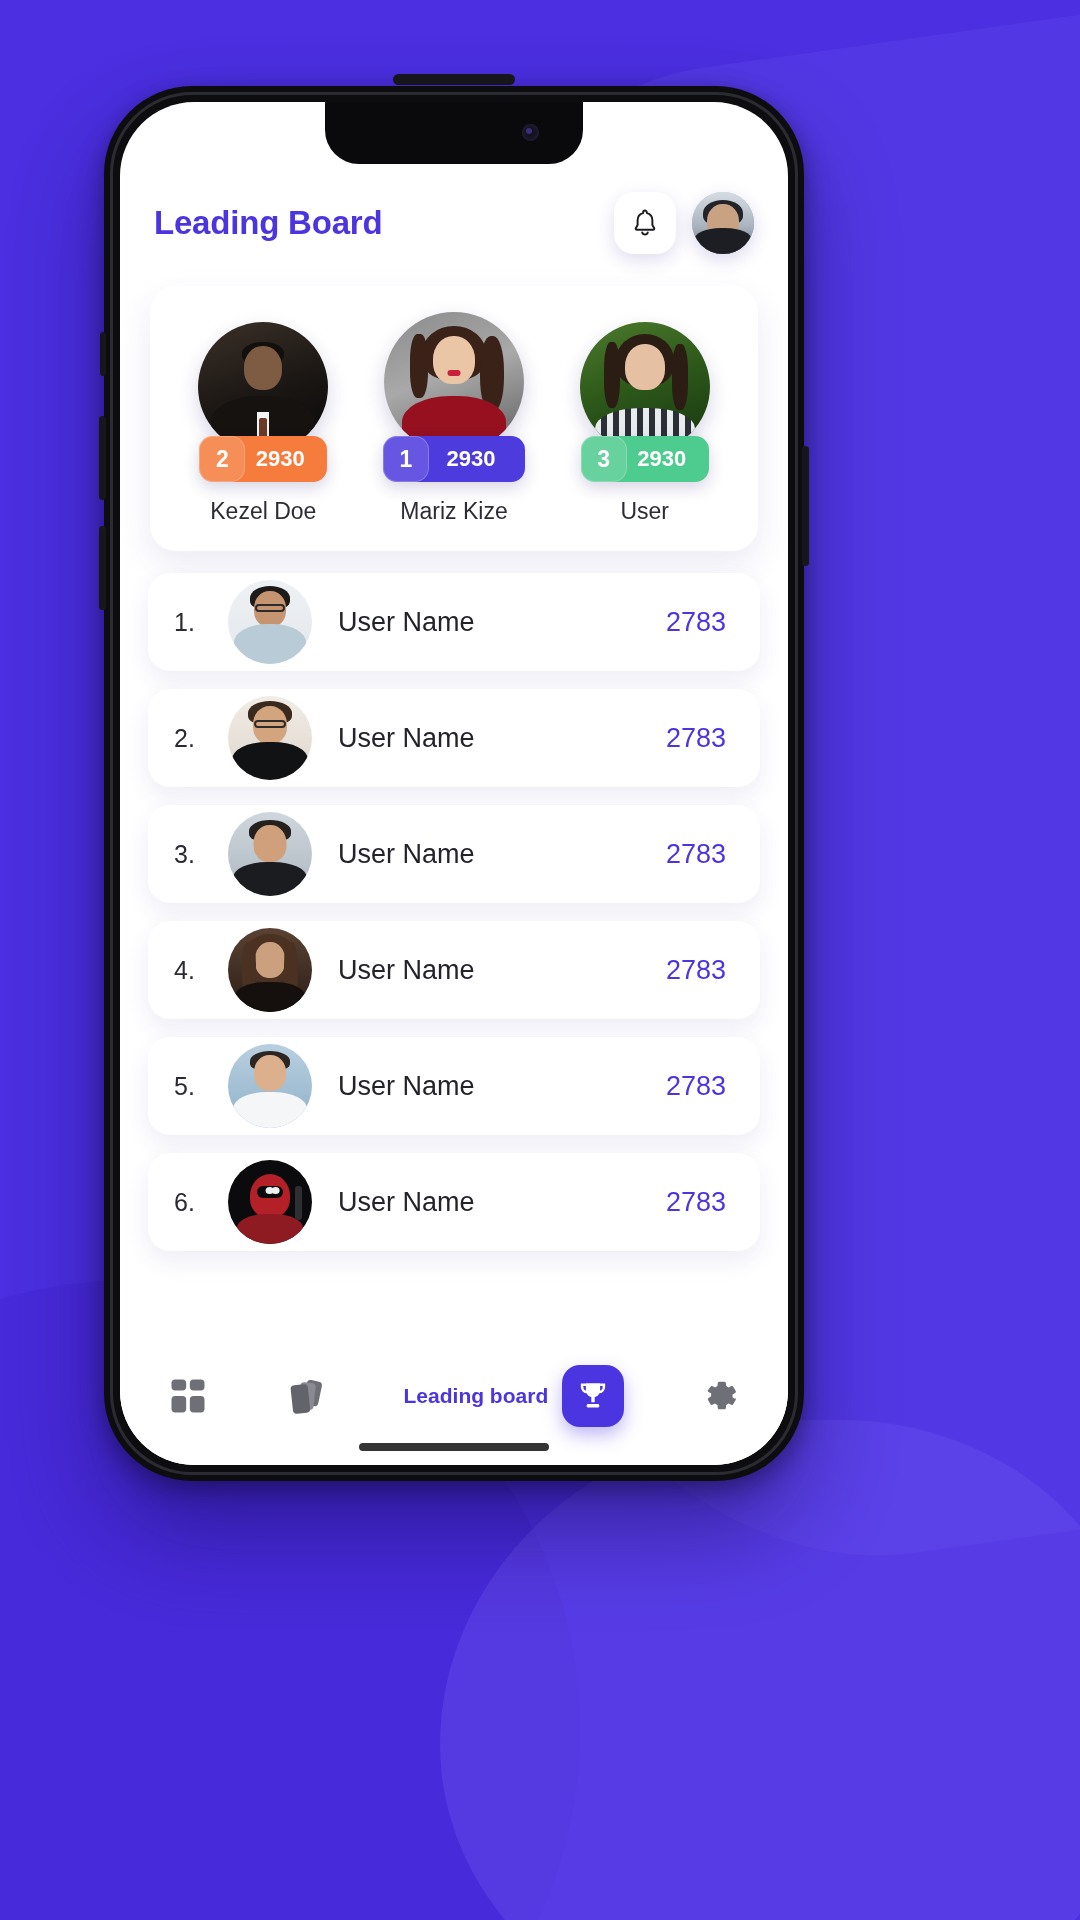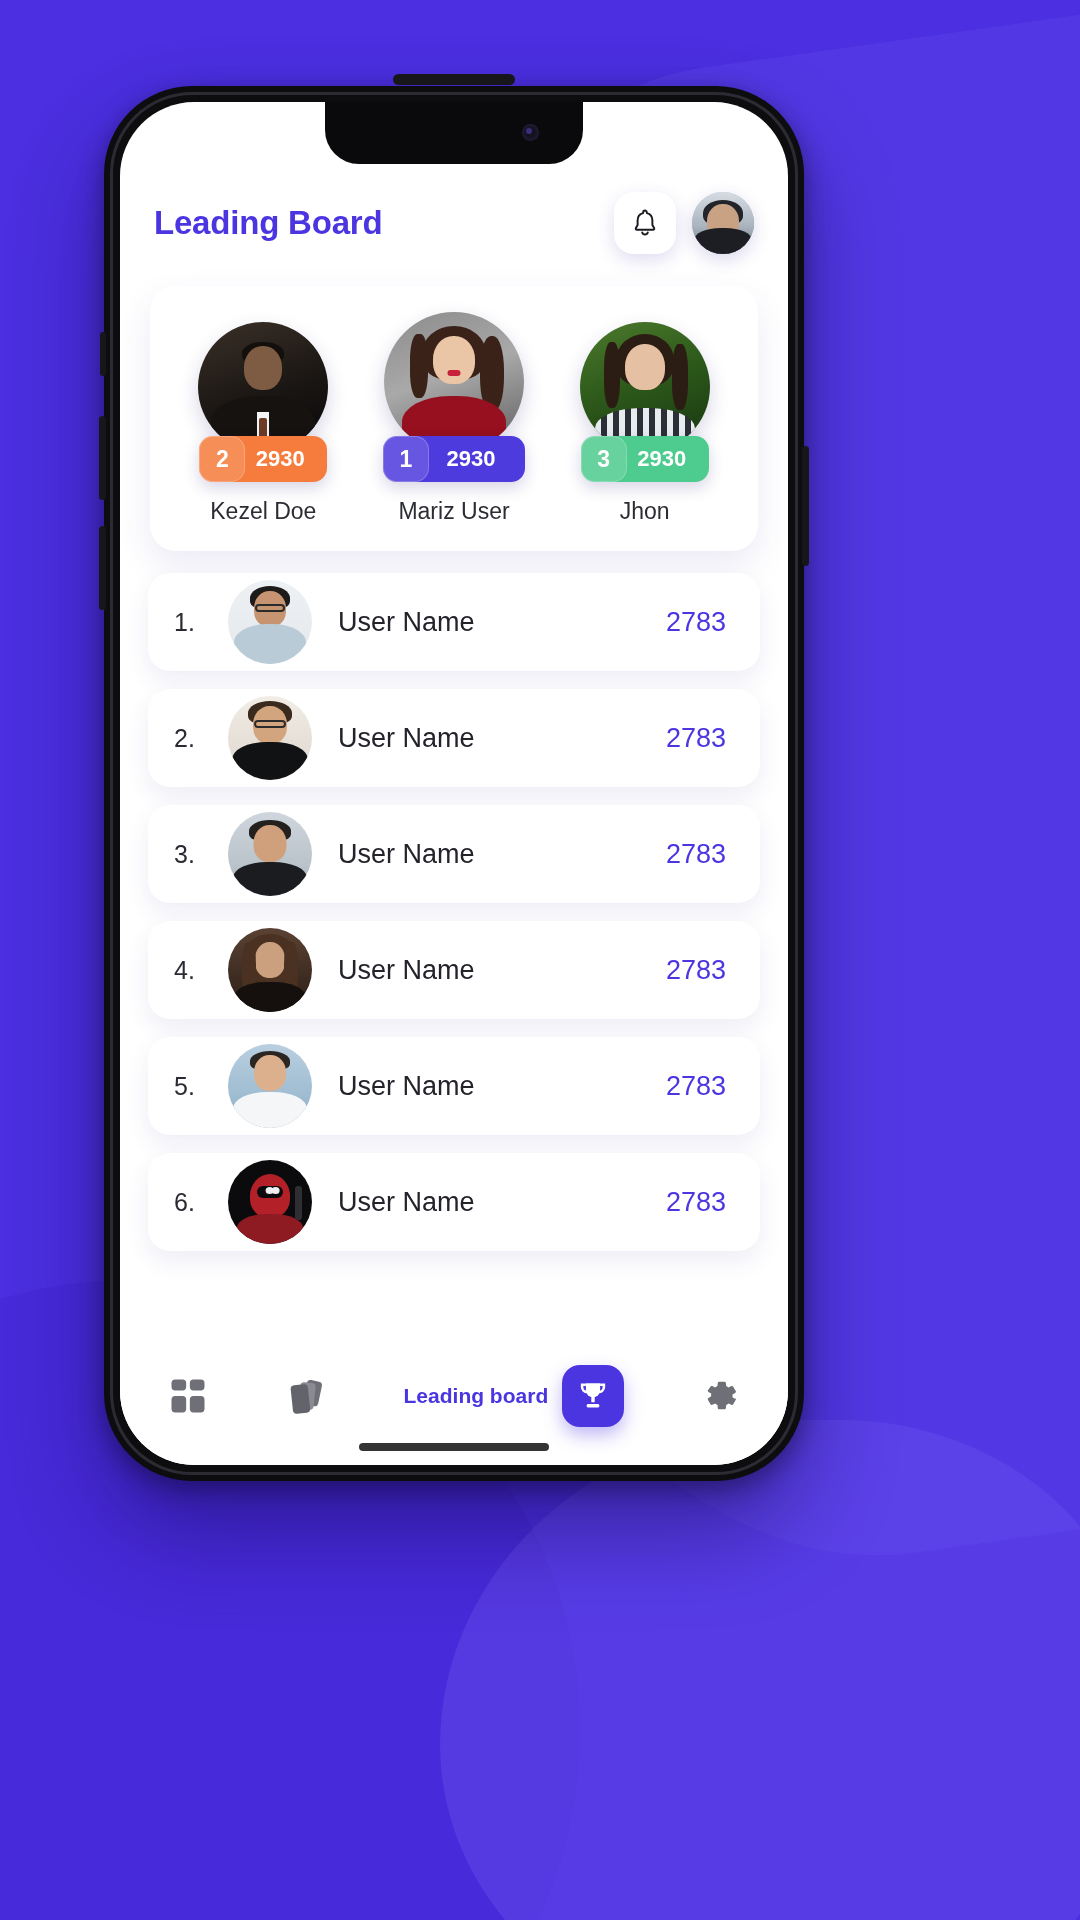--- a/index.html
+++ b/index.html
@@ -306,39 +306,39 @@
               <div style="position:absolute;left:50%;top:58px;transform:translateX(-50%);width:13px;height:6px;background:#c8203a;border-radius:4px;"></div>
               <div style="position:absolute;left:26px;top:22px;width:18px;height:64px;background:#3a2218;border-radius:40%;"></div>
               <div style="position:absolute;right:20px;top:24px;width:24px;height:76px;background:#3a2218;border-radius:45%;"></div>
               <div class="body" style="width:104px;height:56px;bottom:0;background:#96101f;"></div>
             </div>
           </div>
           <div class="score-pill" style="background:#4E3BDD">
             <div class="rank">1</div>
             <div class="val">2930</div>
           </div>
-          <div class="pname">Mariz User</div>
+          <div class="pname">Mariz Kize</div>
         </div>
 
         <div class="podium-col">
           <div class="pic pic-3">
             <div class="face">
               <div class="bgc" style="background:linear-gradient(160deg,#4d7a2c 0%,#2e5a1b 45%,#16340f 100%)"></div>
               <div class="hair" style="width:58px;height:52px;top:12px;background:#2b1d14;border-radius:50% 50% 40% 40%;"></div>
               <div class="head" style="width:40px;height:46px;top:22px;background:#e6c0a2;"></div>
               <div style="position:absolute;left:24px;top:20px;width:16px;height:66px;background:#2b1d14;border-radius:40%;"></div>
               <div style="position:absolute;right:22px;top:22px;width:16px;height:66px;background:#2b1d14;border-radius:40%;"></div>
               <div class="body" style="width:100px;height:44px;bottom:0;background:repeating-linear-gradient(90deg,#e9ecef 0 6px,#2b2f36 6px 12px);"></div>
             </div>
           </div>
           <div class="score-pill" style="background:#4ECB8E">
             <div class="rank">3</div>
             <div class="val">2930</div>
           </div>
-          <div class="pname">Jhon</div>
+          <div class="pname">User</div>
         </div>
 
       </div>
 
       <div class="list">
 
         <div class="row">
           <div class="idx">1.</div>
           <div class="ravatar">
             <div class="face">

